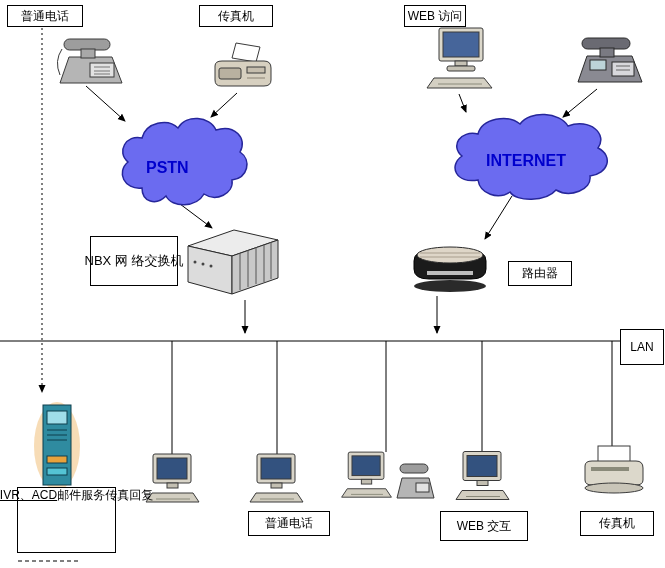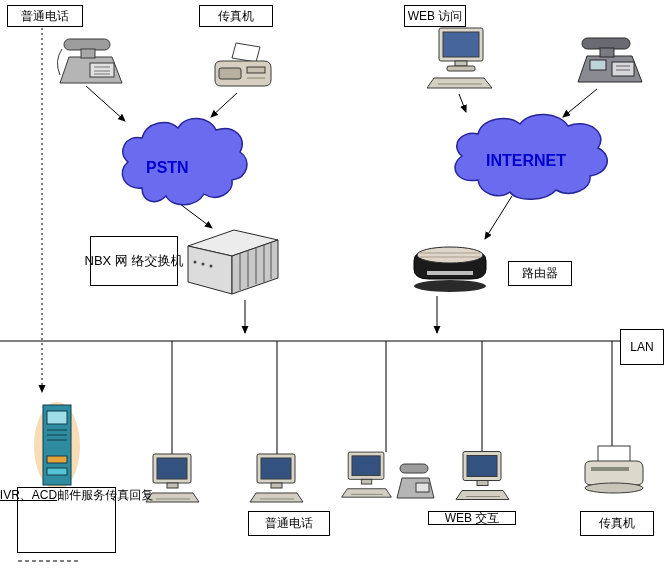--- a/index.html
+++ b/index.html
@@ -213,21 +213,21 @@
     <span>邮件服务</span>
     <span>传真回复</span>
   </div>
 
 
   <div class="labelbox" style="left:248px;top:511px;width:82px;height:25px">
     <span>普通电话</span>
   </div>
 
 
-  <div class="labelbox" style="left:428px;top:511px;width:88px;height:14px">
+  <div class="labelbox" style="left:440px;top:511px;width:88px;height:30px">
     <span>WEB 交互</span>
   </div>
 
   <div class="labelbox" style="left:580px;top:511px;width:74px;height:25px">
     <span>传真机</span>
   </div>
 
 </div>
 
 </body></html>

